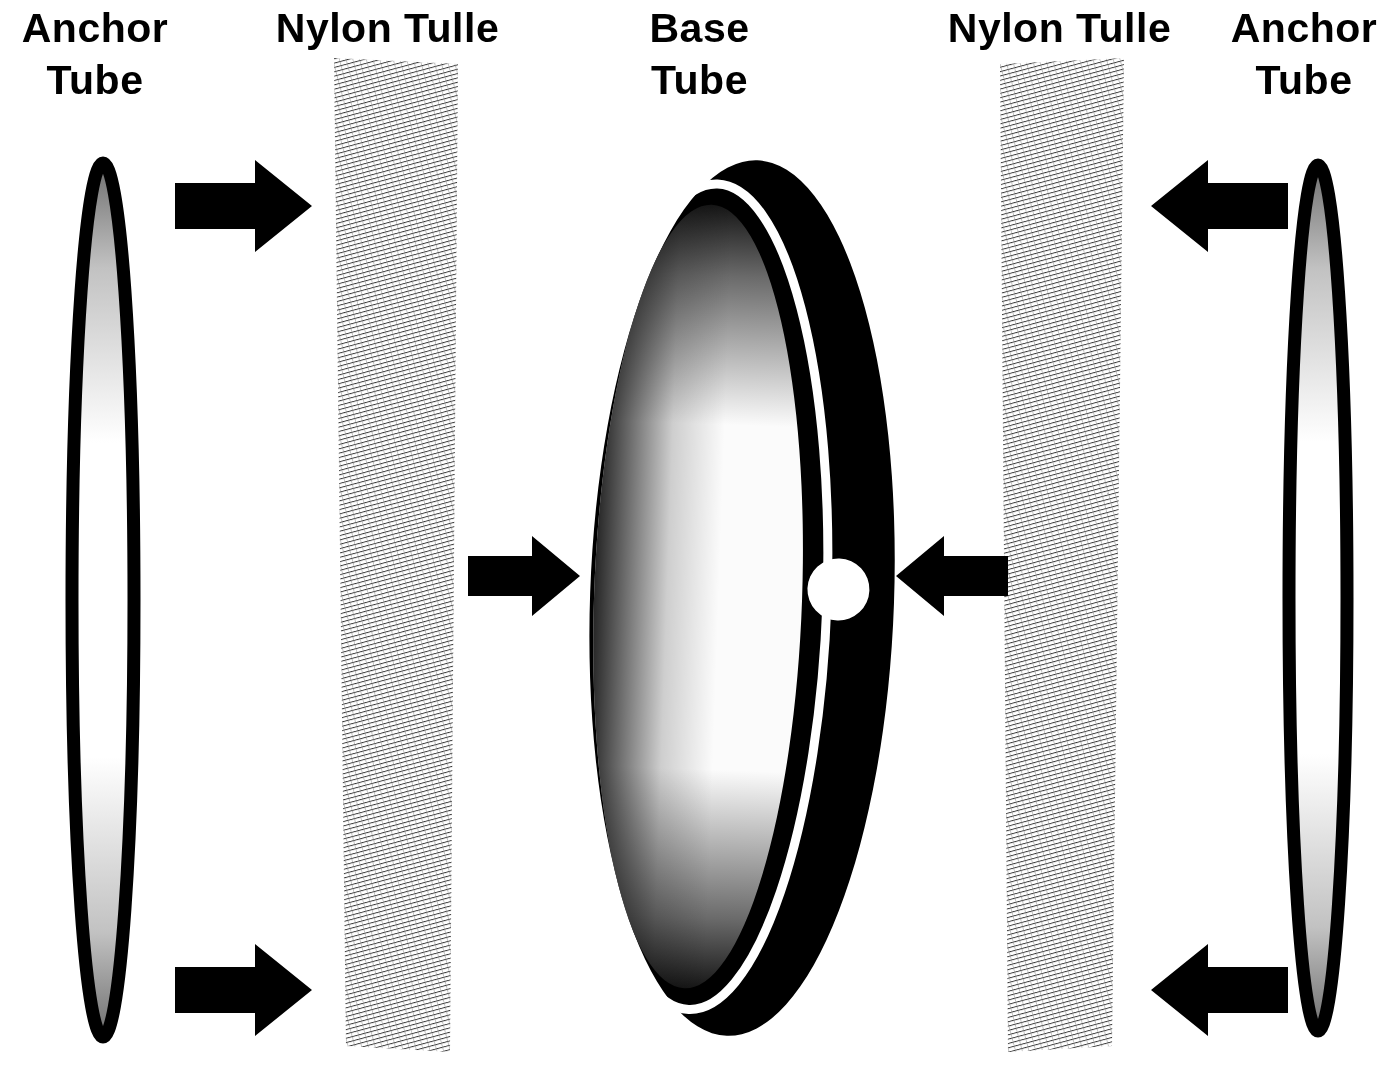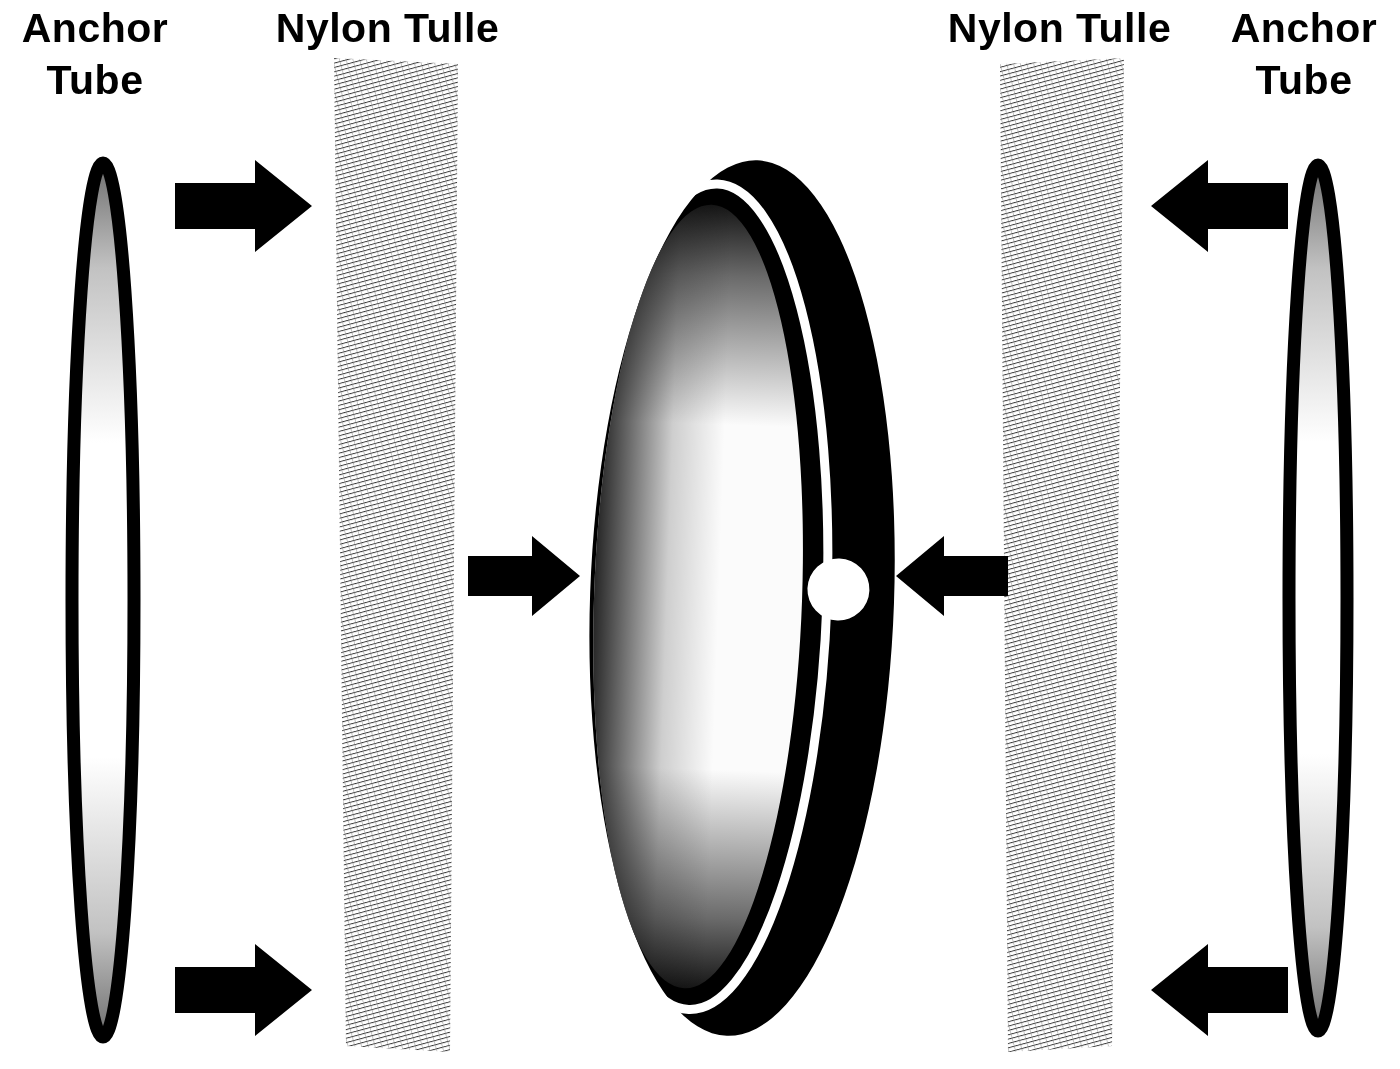--- a/index.html
+++ b/index.html
@@ -105,16 +105,17 @@
     <polygon points="175,183 255,183 255,160 312,206 255,252 255,229 175,229" fill="#000000"></polygon>
     <polygon points="175,967 255,967 255,944 312,990 255,1036 255,1013 175,1013" fill="#000000"></polygon>
     <polygon points="468,556 532,556 532,536 580,576 532,616 532,596 468,596" fill="#000000"></polygon>
     <polygon points="1008,556 944,556 944,536 896,576 944,616 944,596 1008,596" fill="#000000"></polygon>
     <polygon points="1288,183 1208,183 1208,160 1151,206 1208,252 1208,229 1288,229" fill="#000000"></polygon>
     <polygon points="1288,967 1208,967 1208,944 1151,990 1208,1036 1208,1013 1288,1013" fill="#000000"></polygon>
   </svg>
 
   <div class="lbl lbl-anchor-left">Anchor Tube</div>
   <div class="lbl lbl-tulle-left">Nylon Tulle</div>
+  <div class="lbl lbl-base">Base Tube</div>
   <div class="lbl lbl-tulle-right">Nylon Tulle</div>
   <div class="lbl lbl-anchor-right">Anchor Tube</div>
 
 </div>
 
 </body></html>

